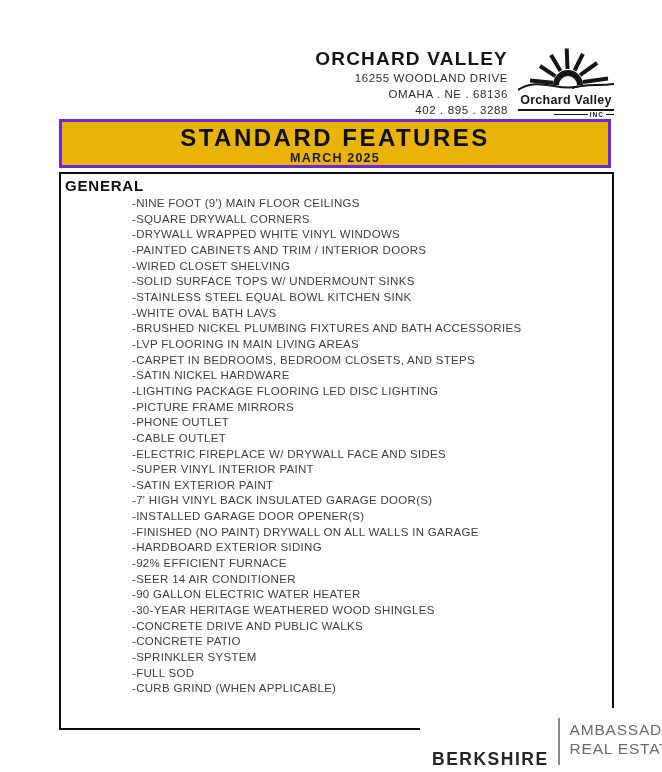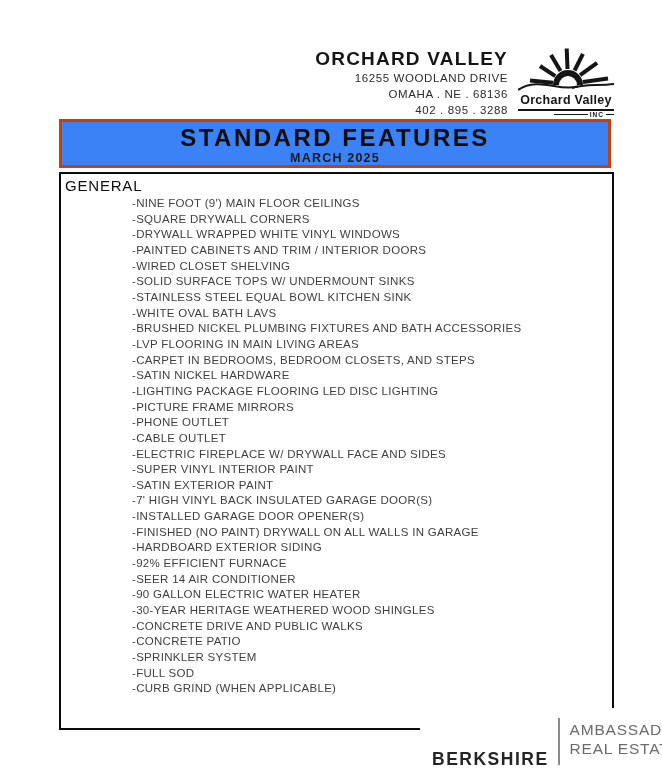--- a/index.html
+++ b/index.html
@@ -47,39 +47,39 @@
   }
   .inc-dash { width: 34px; height: 1.5px; background: #151515; }
   .inc-dash.short { width: 8px; }
   .logo-inc {
     font-size: 6.5px; font-weight: 700; letter-spacing: 1px; color: #151515;
   }
 
   
   .title-box {
     position: absolute; left: 59px; top: 119px; width: 552px; height: 49px;
-    border: 3px solid #c2410c; background: #3b82f6;
+    border: 3px solid #6d28d9; background: #eab308;
     text-align: center;
   }
   .doc-title {
     font-size: 24px; font-weight: 700; letter-spacing: 2.5px;
     color: #0e0e0e; margin-top: 3px; line-height: 26px;
   }
   .doc-subtitle {
     font-size: 12.5px; font-weight: 700; letter-spacing: 1.2px;
     color: #1a1a1a; line-height: 14px;
   }
 
   
   .general-box {
     position: absolute; left: 59px; top: 172px; width: 555px; height: 558px;
     border: 2px solid #0b0b0b; background: #fff;
   }
   .section-heading {
-    font-size: 15px; font-weight: 400; letter-spacing: 0.8px;
+    font-size: 15px; font-weight: 700; letter-spacing: 0.8px;
     color: #0e0e0e; margin: 3px 0 2px 4px; line-height: 17px;
   }
   .feature-list {
     list-style: none; margin-left: 71px; margin-right: 6px;
   }
   .feature-list li {
     font-size: 11.5px; color: #3f3f3f; letter-spacing: 0.3px;
     line-height: 15.65px; white-space: nowrap;
   }
 

